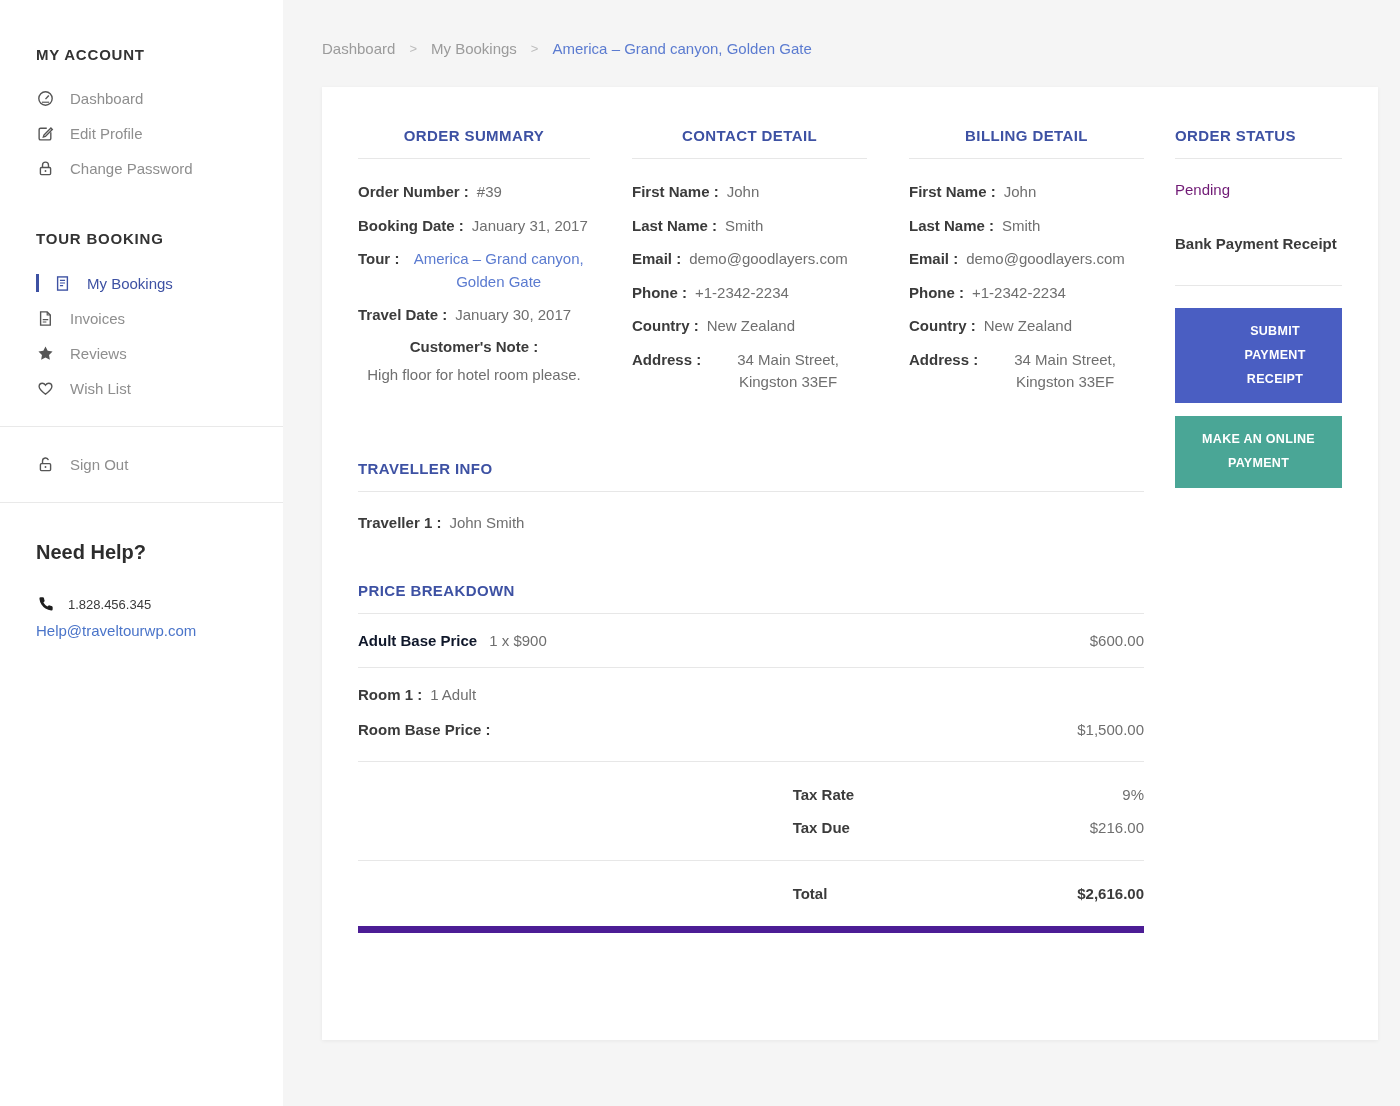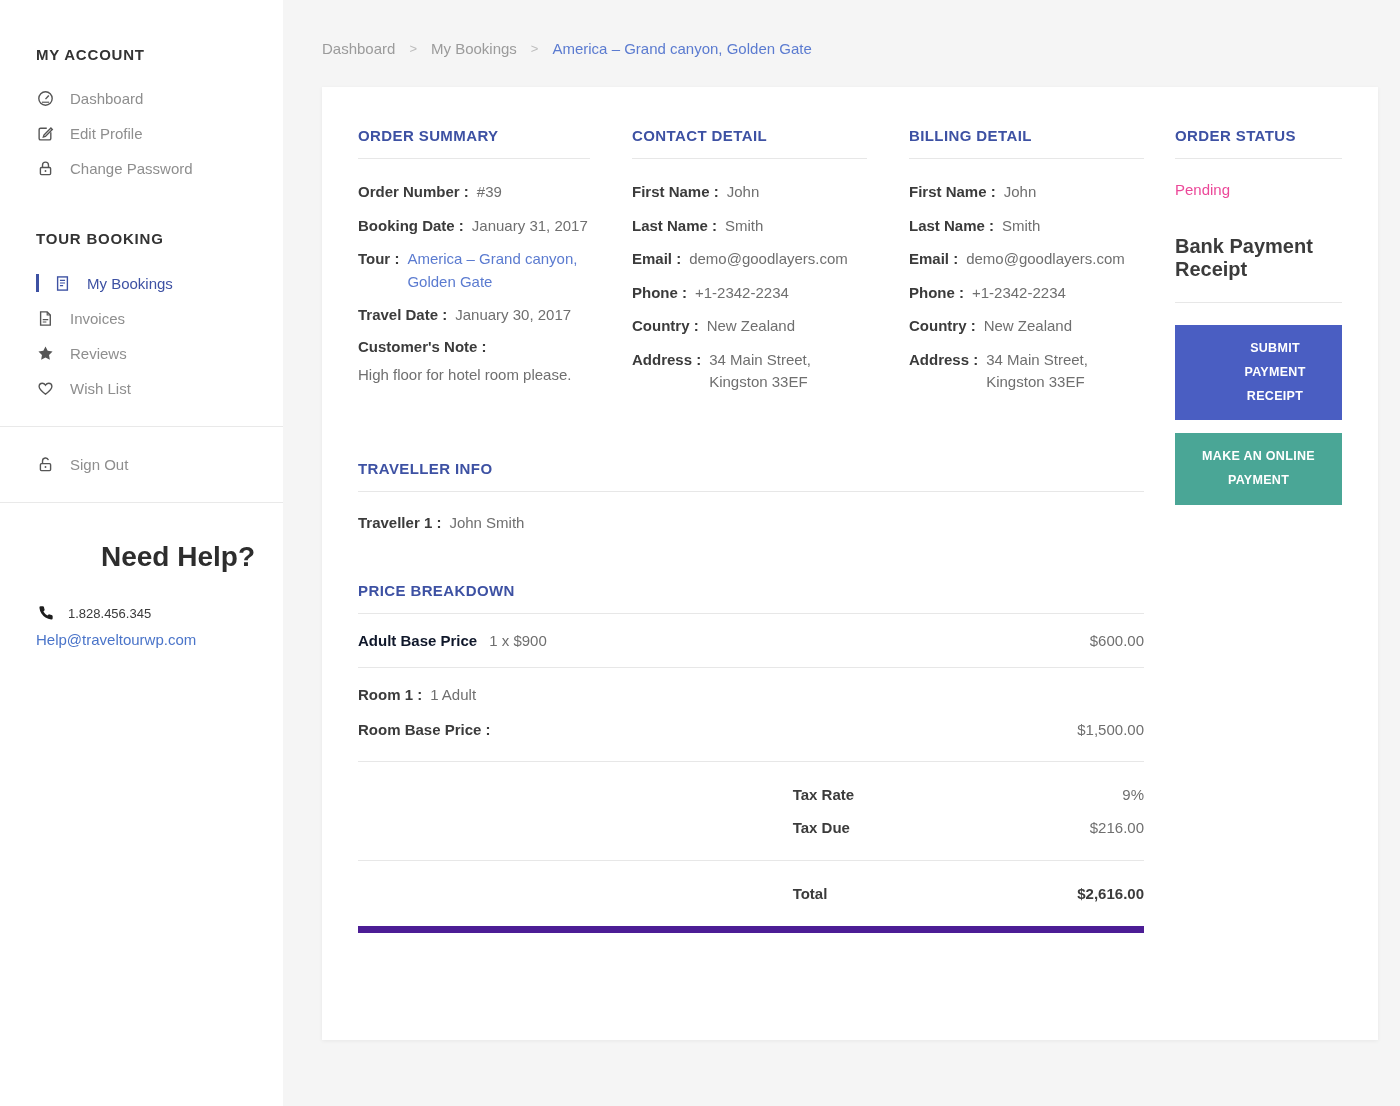--- a/index.html
+++ b/index.html
@@ -11,40 +11,40 @@
   .sidebar { width:283px; flex:none; background:#fff; padding-top:46px; }
   .side-pad { padding:0 28px 0 36px; }
   .side-title { font-size:15px; font-weight:700; color:#333; letter-spacing:.8px; margin-bottom:18px; }
   .side-title.second { margin-top:44px; }
   .side-item { display:flex; align-items:center; padding:9px 0; color:#8e8e8e; font-size:15px; cursor:pointer; }
   .side-item .icon { width:19px; display:flex; justify-content:center; color:#555; margin-right:15px; }
   .side-item .bar { width:3px; height:18px; background:#3d51a3; margin-right:14px; flex:none; }
   .side-item.active .icon, .side-item.active .side-label { color:#3d51a3; }
   .side-divider { border:0; border-top:1px solid #e9e9e9; margin:20px 0; }
   .help-block { margin-top:38px; }
-  .help-title { font-size:28px; font-weight:700; color:#2d2d2d; margin-bottom:32px;text-align:right; }
+  .help-title { font-size:20px; font-weight:700; color:#2d2d2d; margin-bottom:32px; }
   .phone-row { display:flex; align-items:center; color:#3a3a3a; font-size:13px; }
   .phone-row .icon { width:19px; display:flex; justify-content:center; color:#1e1e1e; margin-right:13px; }
   .help-email { display:inline-block; color:#4a74c9; font-size:15px; margin-top:10px; text-decoration:none; cursor:pointer; }
 
   
   .main { flex:1; padding:40px 22px 0 39px; }
   .breadcrumb { display:flex; align-items:center; font-size:15px; color:#9b9b9b; margin-bottom:30px; }
   .crumb { cursor:pointer; }
   .crumb-sep { margin:0 14px; color:#bcbcbc; font-size:13px; }
   .crumb.current { color:#5b7bd0; cursor:default; }
 
   .card { background:#fff; box-shadow:0 1px 4px rgba(0,0,0,.06); padding:40px 36px 46px; min-height:953px; display:flex; }
   .card-main { flex:1; min-width:0; margin-right:31px; }
   .status-col { width:167px; flex:none; }
 
   .sec-title { font-size:15px; font-weight:700; color:#3d51a3; letter-spacing:.4px; padding-bottom:14px; border-bottom:1px solid #e7e7e7; }
   .sec-title.gap { margin-bottom:22px; }
 
-  .detail-columns { display:flex; justify-content:space-between; }
+  .detail-columns { display:flex; justify-content:space-between;text-align:center; }
   .col { width:232px; }
   .col.w235 { width:235px; }
 
   .kv-row { display:flex; margin-bottom:11px; font-size:15px; line-height:1.5; }
   .kv-label { font-weight:700; color:#3b3b3b; margin-right:8px; white-space:nowrap; }
   .kv-value { color:#6f6f6f; }
   .kv-value.link { color:#5b7bd0; cursor:pointer; }
   .note-label { font-weight:700; color:#3b3b3b; font-size:15px; margin:2px 0 9px; }
   .note-text { color:#6f6f6f; font-size:15px; line-height:1.5; }
 
@@ -61,22 +61,22 @@
   .room-amount { margin-left:auto; color:#6f6f6f; }
   .totals-block { padding:16px 0; border-bottom:1px solid #e7e7e7; }
   .tot-row { display:flex; padding:8px 0; font-size:15px; }
   .tot-spacer { width:55.3%; flex:none; }
   .tot-label { font-weight:700; color:#3b3b3b; }
   .tot-value { margin-left:auto; color:#6f6f6f; }
   .total-row { display:flex; padding:24px 0; border-bottom:7px solid #4c1d95; font-size:15px; }
   .total-label { font-weight:700; color:#3b3b3b; }
   .total-value { margin-left:auto; font-weight:700; color:#3b3b3b; }
 
-  .pending { color:#ec4899; font-size:15px; margin-top:22px; }
-  .receipt-label { font-weight:700; color:#3b3b3b; font-size:20px; margin-top:37px; padding-bottom:21px; border-bottom:1px solid #e7e7e7; }
+  .pending { color:#701a75; font-size:15px; margin-top:22px; }
+  .receipt-label { font-weight:700; color:#3b3b3b; font-size:15px; margin-top:37px; padding-bottom:33px; border-bottom:1px solid #e7e7e7; }
   .btn { display:block; width:100%; border:none; color:#fff; font-family:"Liberation Sans", sans-serif; font-size:12.5px; font-weight:700; letter-spacing:.3px; line-height:1.9; padding:12px 10px; cursor:pointer; text-align:center; }
   .btn-primary { background:#4a5ec2; margin-top:22px;padding-left:43px; }
   .btn-teal { background:#4aa696; margin-top:13px; }
 
   svg { display:block; }
 </style>
 </head>
 <body>
 
 <div class="page">

